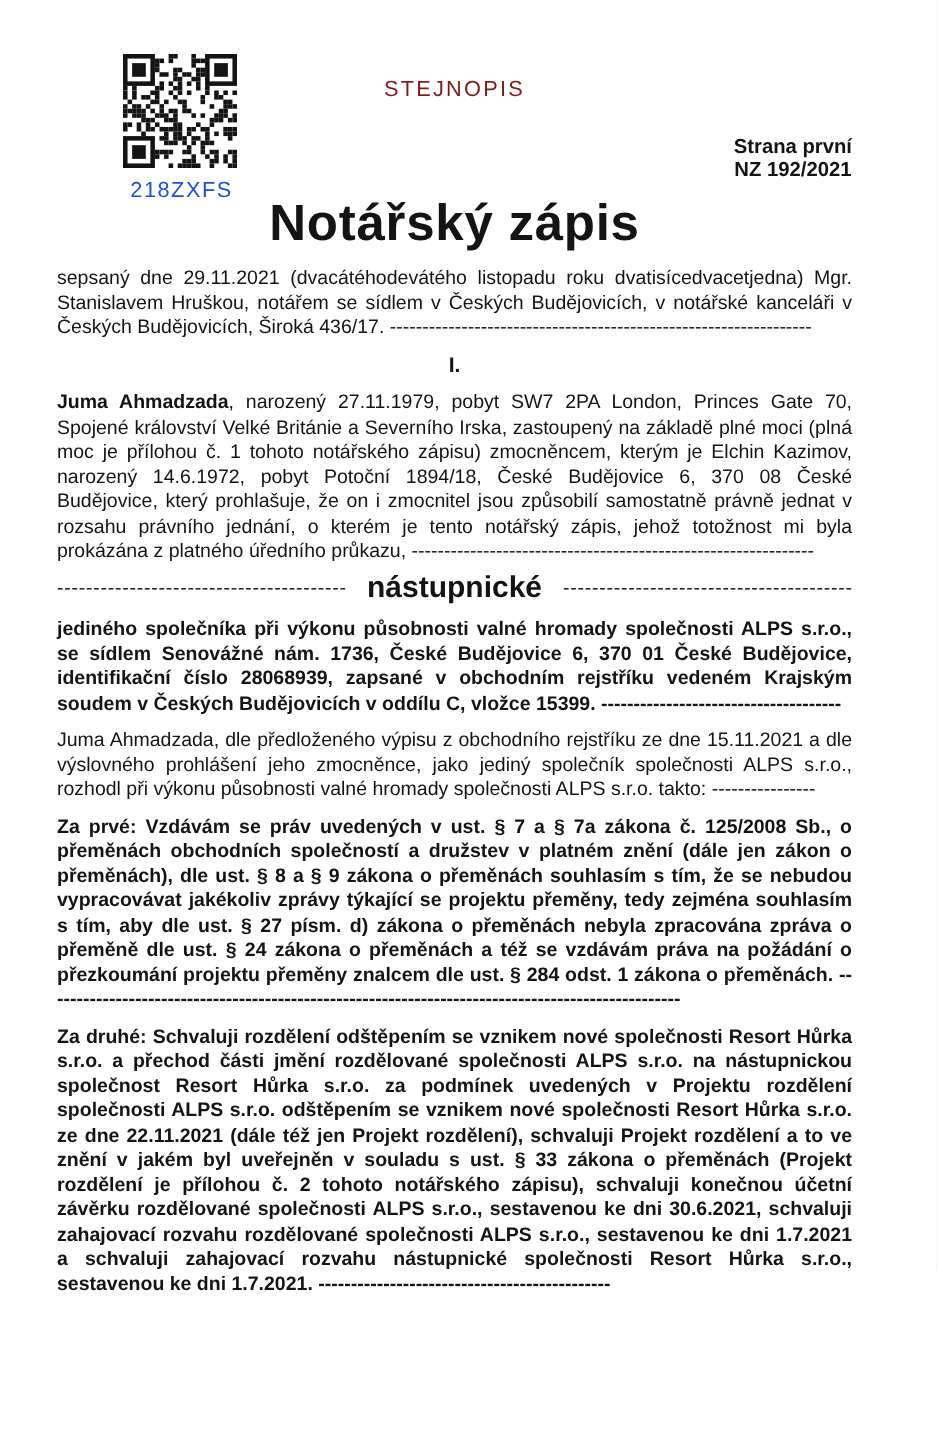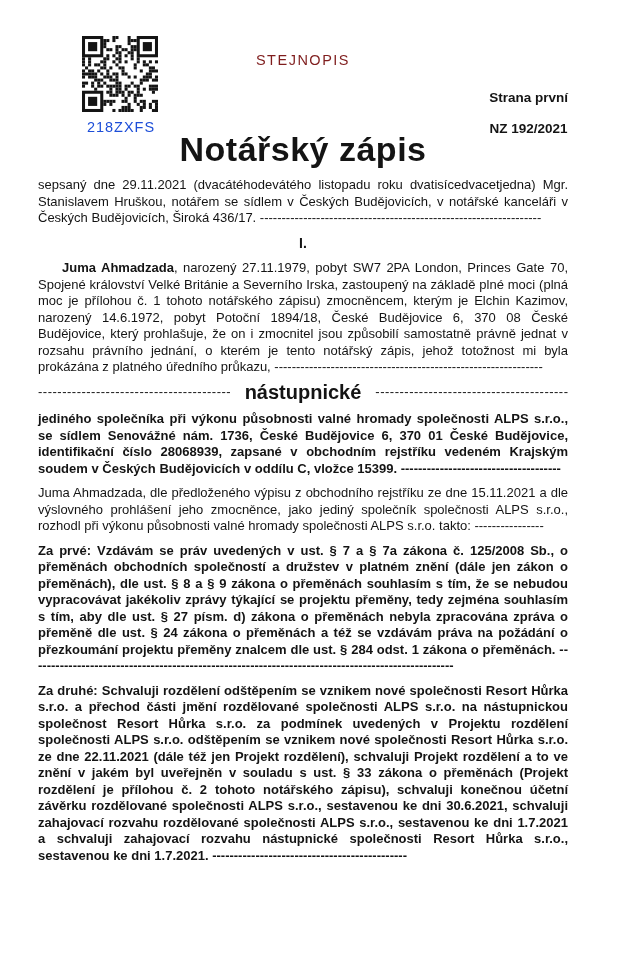--- a/index.html
+++ b/index.html
@@ -17,21 +17,21 @@
   .qr-block svg { display: block; }
   .qr-label { margin-top: 7px; font-size: 14.5px; letter-spacing: 1px; color: #1d4ed8; }
   .copy-type {
     position: absolute; left: 38px; top: 52px; width: 530px;
     text-align: center; font-size: 14.5px; letter-spacing: 1.5px; color: #7f1d1d;
   }
   .header-right {
     position: absolute; right: 57px; top: 90px;
     text-align: center; font-weight: bold; font-size: 13.5px;
   }
-  .header-right .doc-number { margin-top: 16px; }
+  .header-right .doc-number { }
   .content {
     position: absolute; left: 38px; top: 0; width: 530px;
     padding-top: 134px;
     font-size: 13px; line-height: 16.5px;
   }
   .doc-title {
     text-align: center; font-weight: bold; font-size: 34px; line-height: 30px;
     margin: 0 0 13px 0; letter-spacing: 0.5px;
   }
   .para { text-align: justify; margin: 0 0 8px 0; }
@@ -43,21 +43,21 @@
   .decision-heading {
     display: flex; align-items: center; gap: 6px;
     margin: 3px 0 11px 0;
   }
   .decision-heading .dashes {
     flex: 1 1 0; overflow: hidden; white-space: nowrap;
     font-size: 13px; letter-spacing: 0.5px;
   }
   .decision-heading .dashes.right { text-align: left; }
   .decision-word { font-weight: bold; font-size: 20px; padding: 0 8px; }
-  .name-bold { font-weight: bold; margin-left: 24px; }
+  .name-bold { font-weight: bold; }
 </style>
 </head>
 <body>
 
 <div class="page">
 
   <div class="qr-block">
     <svg id="qr-svg" width="76" height="76" viewBox="0 0 25 25">
         <rect x="0" y="0" width="25" height="25" fill="#ffffff"></rect>
         <rect x="10" y="0" width="1" height="1" fill="#141414"></rect>

